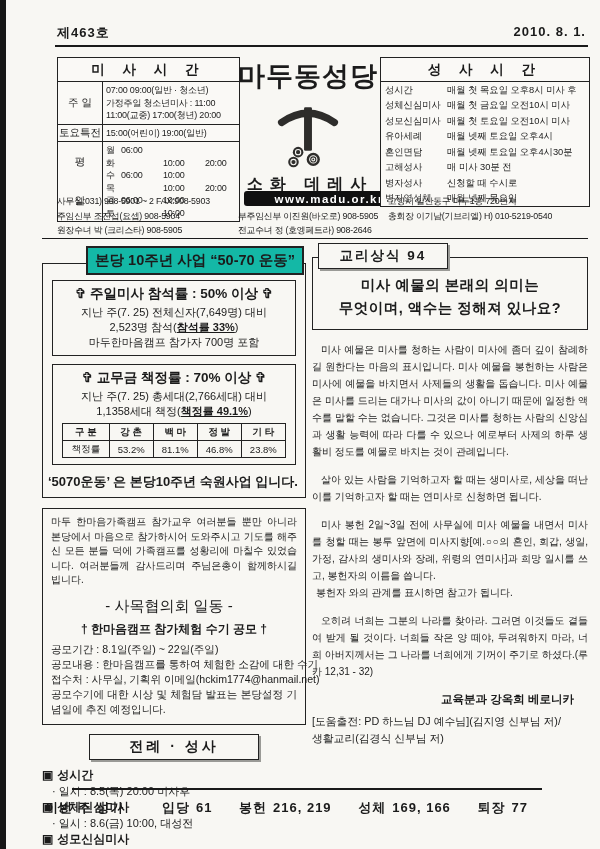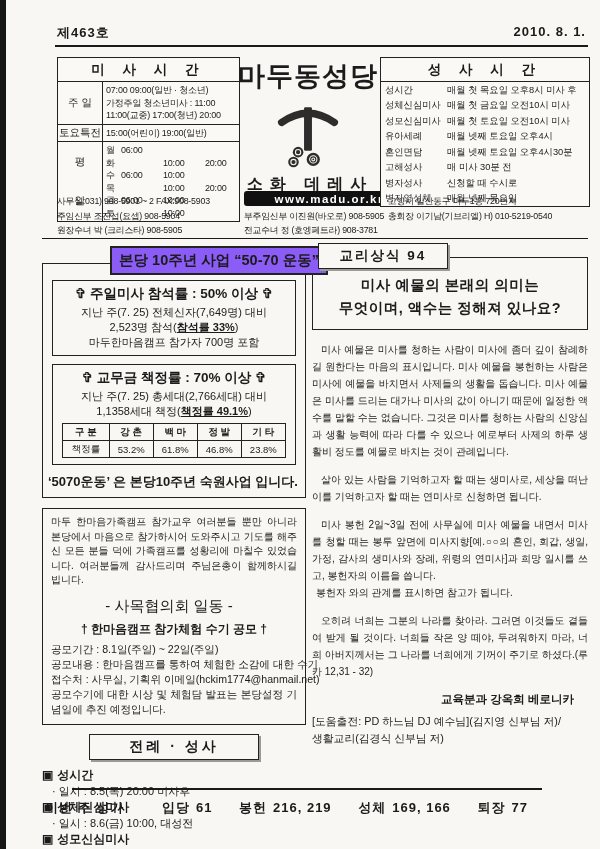--- a/index.html
+++ b/index.html
@@ -36,30 +36,30 @@
   .church-name{font-size:27px;font-weight:bold;letter-spacing:1px;white-space:nowrap;}
   .logo{margin-top:2px;}
   .patron{font-size:16px;font-weight:bold;letter-spacing:7px;white-space:nowrap;margin-left:4px;}
   .site-badge{position:absolute;left:244px;top:191px;width:140px;background:#101010;color:#fff;
               font-size:11.5px;font-weight:bold;letter-spacing:1.5px;text-align:right;
               padding:1.5px 0;border-radius:3px;cursor:pointer;}
 
   
   .contact{position:absolute;font-size:8.8px;white-space:nowrap;letter-spacing:-0.2px;}
   .c-r1{top:196px;} .c-r2{top:211px;} .c-r3{top:225px;}
-  .c-left{left:57px;} .c-mid{left:244px;} .c-right{left:388px;}
+  .c-left{left:57px;} .c-mid{left:238px;} .c-right{left:388px;}
   .main-rule{position:absolute;left:42px;top:238px;width:546px;border-top:1.6px solid #1a1a1a;}
 
   
   .col-left{position:absolute;left:42px;top:246px;width:264px;}
   .col-right{position:absolute;left:312px;top:243px;width:276px;}
 
   
-  .campaign-title-box{position:relative;z-index:2;margin-left:68px;width:214px;border:2px solid #222;
-                      background:#8b5cf6;text-align:center;font-weight:bold;font-size:14.5px;
+  .campaign-title-box{position:relative;z-index:2;margin-left:44px;width:214px;border:2px solid #222;
+                      background:#14b8a6;text-align:center;font-weight:bold;font-size:14.5px;
                       padding:3px 0;white-space:nowrap;}
   .campaign-outer{border:1.6px solid #222;margin-top:-12px;padding:16px 5px 6px;}
   .stat-box{border:1.3px solid #222;margin:0 4px 8px;padding:4px 2px 5px;text-align:center;}
   .stat-heading{font-weight:bold;font-size:13.5px;margin-bottom:2px;white-space:nowrap;}
   .stat-line{font-size:11px;line-height:15px;white-space:nowrap;}
   .emph{font-weight:bold;text-decoration:underline;}
   .pledge-table{width:94%;margin:4px auto 1px;border-collapse:collapse;}
   .pledge-table th,.pledge-table td{border:1px solid #222;font-size:9.5px;padding:1.5px 0;text-align:center;}
   .pledge-table th{font-weight:bold;}
   .slogan{text-align:left;font-weight:bold;font-size:13px;margin-top:8px;white-space:nowrap;}
@@ -232,21 +232,21 @@
         <span class="sac-value">매월 넷째 목요일</span>
       </div>
   </div>
 
   <div class="contact c-r1 c-left">사무실:031) 908-5901 ~ 2    FAX:908-5903</div>
   <div class="contact c-r1 c-right">고양시 일산동구 마두1동 720번지</div>
   <div class="contact c-r2 c-left">주임신부 조진섭(요셉)   908-5904</div>
   <div class="contact c-r2 c-mid">부주임신부 이진원(바오로)   908-5905</div>
   <div class="contact c-r2 c-right">총회장 이기남(기브리엘)    H) 010-5219-0540</div>
   <div class="contact c-r3 c-left">원장수녀 박 (크리스타)   908-5905</div>
-  <div class="contact c-r3 c-mid">전교수녀 정 (호엥페트라)   908-3781</div>
+  <div class="contact c-r3 c-mid">전교수녀 정 (호엥페트라)   908-2646</div>
   <div class="main-rule"></div>
 
   <div class="col-left">
     <div>
       <div class="campaign-title-box">본당 10주년 사업 “50-70 운동”</div>
       <div class="campaign-outer">
         <div class="stat-box">
           <div class="stat-heading">✞ 주일미사 참석률 : 50% 이상 ✞</div>
           <div class="stat-line">지난 주(7. 25) 전체신자(7,649명) 대비</div>
           <div class="stat-line"><span>2,523명 참석(</span><span class="emph">참석률 33%</span><span>)</span></div>
@@ -261,21 +261,21 @@
                 <tr>
               <th>구 분</th>
               <th>강 촌</th>
               <th>백 마</th>
               <th>정 발</th>
               <th>기 타</th>
             </tr>
             <tr>
               <td>책정률</td>
               <td>53.2%</td>
-              <td>61.8%</td>
+              <td>81.1%</td>
               <td>46.8%</td>
               <td>23.8%</td>
             </tr>
           </tbody>
             </table>
         </div>
         <div class="slogan">‘5070운동’ 은 본당10주년 숙원사업 입니다.</div>
       </div>
     </div>
 

